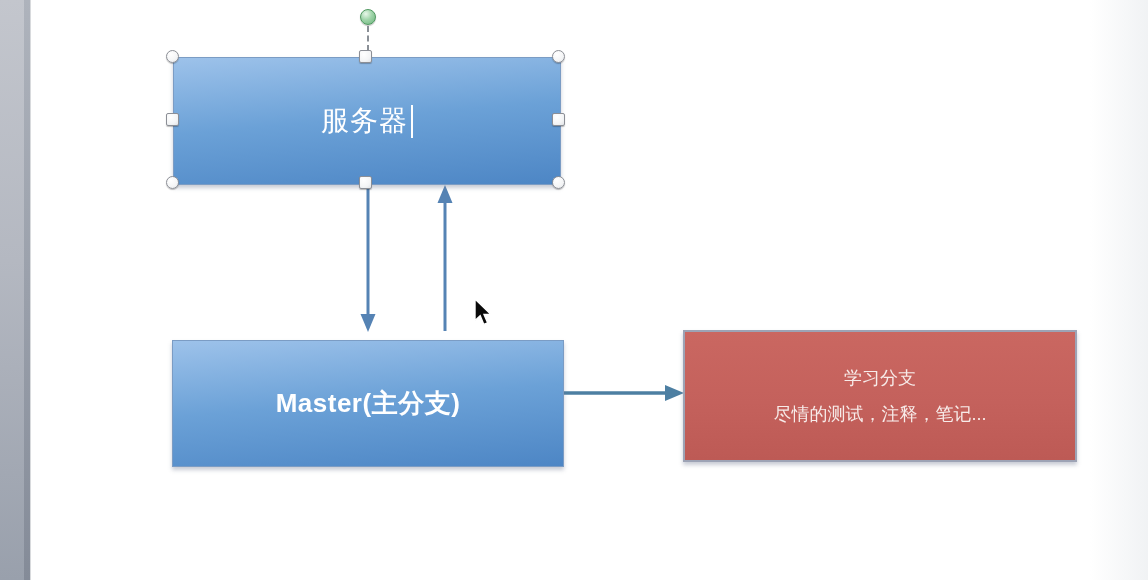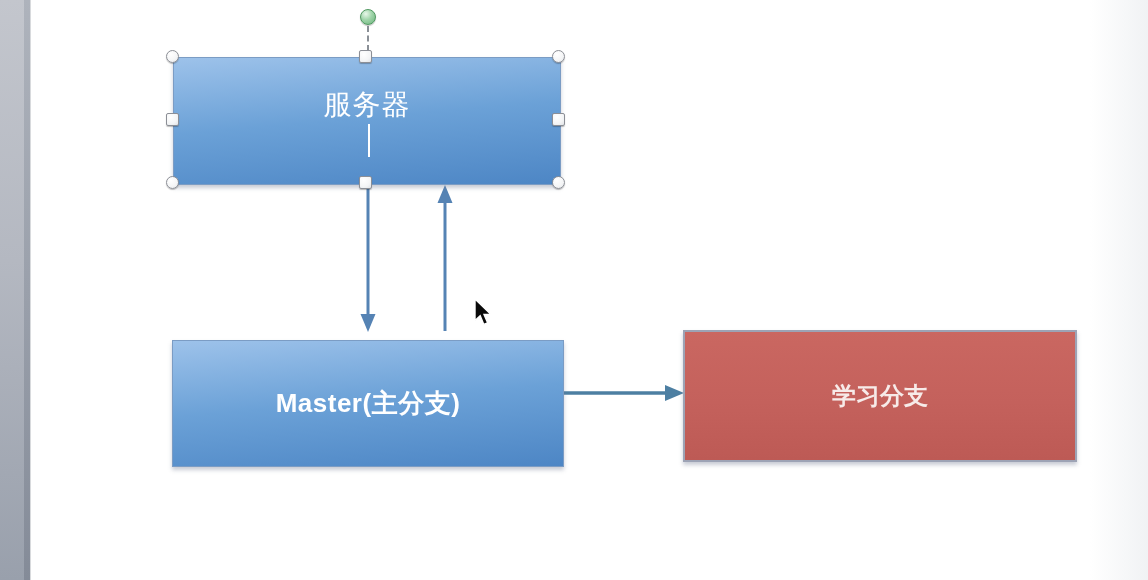--- a/index.html
+++ b/index.html
@@ -25,35 +25,34 @@
   }
   
   .shape{
     position:absolute;display:flex;align-items:center;justify-content:center;
     text-align:center;color:#fff;
   }
   .blue{
     background:linear-gradient(175deg,#9dc2ea 0%,#6ba1d7 48%,#4d86c5 100%);
     border:1px solid #7b9cc4;
     box-shadow:0 3px 4px rgba(110,122,144,.38);
-    flex-direction:column;
   }
   .shape-server{left:173px;top:57px;width:386px;height:126px;}
   .server-label{font-family:"Liberation Serif", serif;font-size:28px;letter-spacing:1px;}
   .caret{display:inline-block;width:2px;height:33px;background:#ffffff;margin-left:3px;vertical-align:-7px;}
   .shape-master{left:172px;top:340px;width:390px;height:125px;}
   .master-label{font-size:26px;font-weight:bold;letter-spacing:.5px;}
   .shape-learn{
     left:683px;top:330px;width:390px;height:128px;
     background:linear-gradient(180deg,#ca6761 0%,#c4615c 55%,#bd5a55 100%);
     border:2px solid #9da3b5;
     box-shadow:0 3px 4px rgba(110,122,144,.38);
     flex-direction:column;color:#f7ebe9;
   }
-  .learn-line{font-size:24px;font-weight:bold;line-height:36px;}
+  .learn-line{font-size:18px;font-weight:normal;line-height:36px;}
   
   .handle{
     position:absolute;width:13px;height:13px;box-sizing:border-box;
     background:radial-gradient(circle at 35% 30%,#ffffff 0%,#f4f5f6 60%,#dfe2e6 100%);
     border:1.5px solid #8c8f96;
     box-shadow:0 1px 1px rgba(0,0,0,.25);
   }
   .handle.circle{border-radius:50%;}
   .handle.square{border-radius:2px;}
   .rotate-handle{
@@ -109,17 +108,18 @@
 <div class="handle circle" style="left:166px;top:176px;"></div>
 <div class="handle square" style="left:359px;top:176px;"></div>
 <div class="handle circle" style="left:552px;top:176px;"></div>
 
 <div class="shape blue shape-master">
   <span class="master-label">Master(主分支)</span>
 </div>
 
 <div class="shape shape-learn">
   <span class="learn-line">学习分支</span>
+  <span class="learn-line">尽情的测试，注释，笔记...</span>
 </div>
 
 <svg class="cursor-layer" viewBox="0 0 22 30" xmlns="http://www.w3.org/2000/svg">
   <path d="M1 0 L1 21.5 L6.2 16.8 L9.8 25.4 L13.6 23.8 L10 15.4 L17 15.4 Z" fill="#0a0a0a" stroke="#ffffff" stroke-width="1.4"></path>
 </svg>
 
 </body></html>

